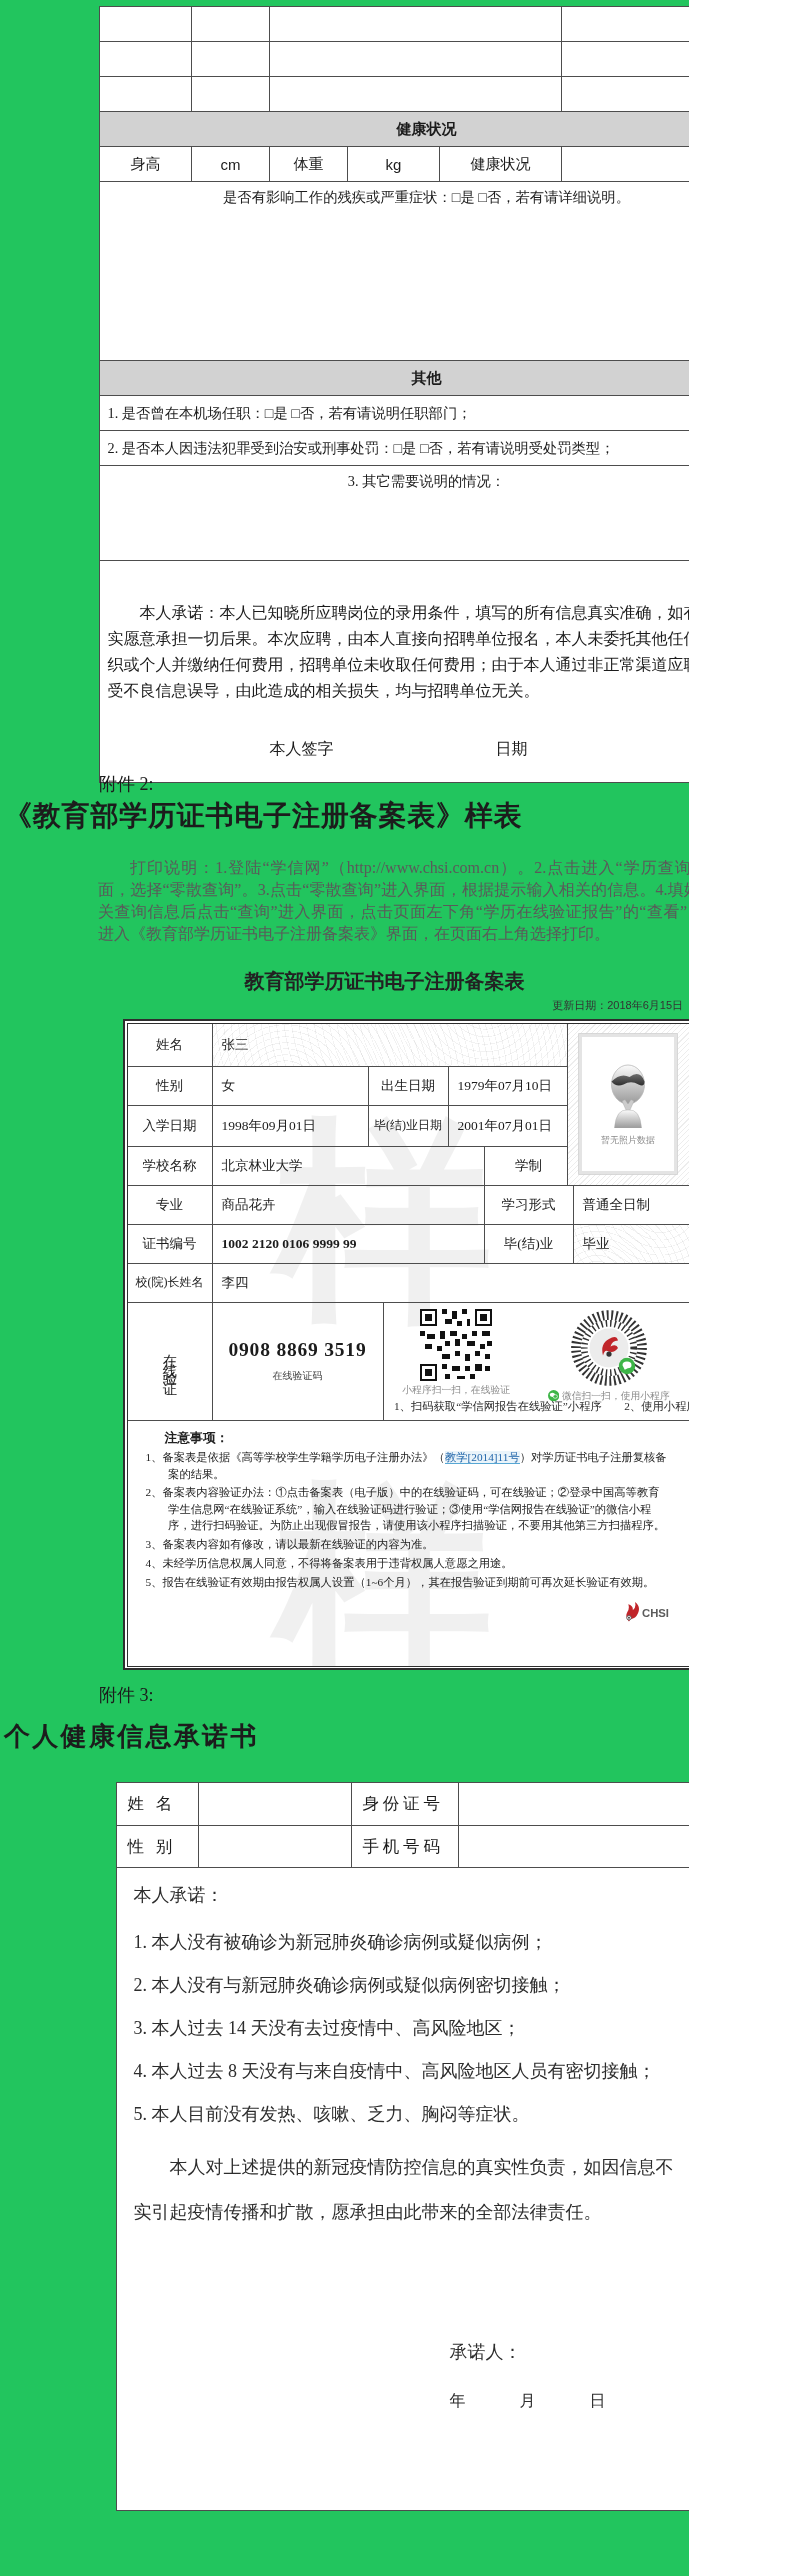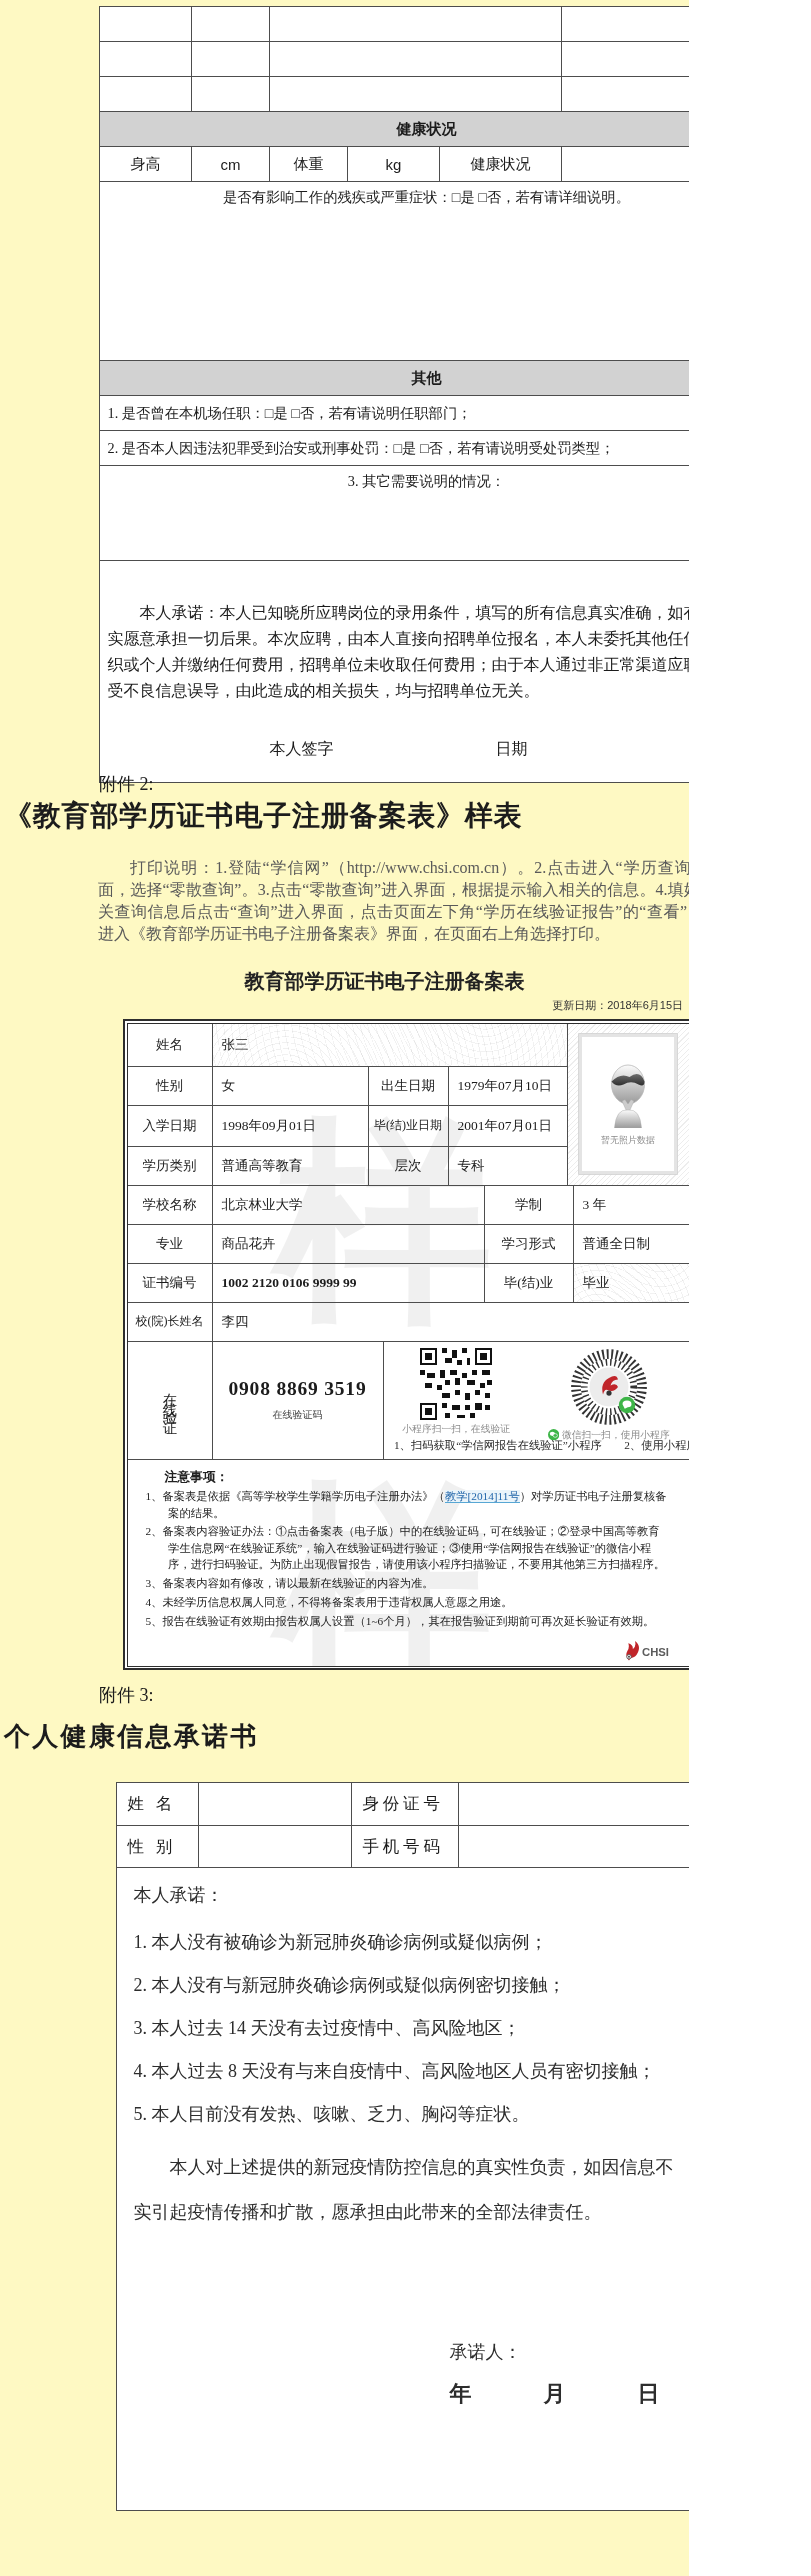--- a/index.html
+++ b/index.html
@@ -1,16 +1,16 @@
 <!DOCTYPE html>
 <html style="font-size:12px"><head>
 <meta charset="utf-8">
 <style>
   html,body{margin:0;padding:0;background:#ffffff;}
-  #page{position:relative;width:689px;height:2576px;background:#fef9c3;
+  #page{position:relative;width:689px;height:2576px;background:#22c55e;
         font-family:"Liberation Serif","DejaVu Serif",serif;color:#1c1c1c;overflow:hidden;}
 
   
   .tbl{position:absolute;border:0.8px solid #4d4d4d;box-sizing:border-box;background:#fff;}
   .tr{display:flex;border-bottom:0.8px solid #4d4d4d;box-sizing:border-box;}
   .tr:last-child{border-bottom:none;}
   .td{border-right:0.8px solid #4d4d4d;box-sizing:border-box;display:flex;align-items:center;justify-content:center;}
   .td:last-child{border-right:none;}
   .td.left{justify-content:flex-start;}
   .gray{background:#d2d2d2;justify-content:center;font-size:15px;font-weight:600;}
@@ -70,21 +70,21 @@
   #chsi-text{font-family:"Liberation Sans",sans-serif;font-weight:bold;font-size:11.3px;color:#5c5c5c;}
 
   
   #health-box{left:116px;top:1782px;width:586px;height:729px;border-width:1.5px;}
   .h-label{font-size:16.5px;letter-spacing:3.8px;padding-left:10.5px;}
   #health-body{display:block;padding:15px 16.5px 0 16.5px;font-size:18px;color:#2d2d2d;}
   #health-body .intro{margin:0 0 22.5px 0;}
   #health-body p.item{margin:0 0 19px 0;line-height:24px;}
   #health-body .closing{margin:0;line-height:45px;text-indent:2em;}
   .promiser{margin-top:105px;margin-left:316px;font-size:18px;}
-  .dateline{margin-top:15px;margin-left:316px;font-size:22px;letter-spacing:1.5px;font-weight:bold;}
+  .dateline{margin-top:27px;margin-left:316px;font-size:16px;letter-spacing:1.5px;}
 </style>
 </head>
 <body>
 
 <div id="page">
 
   <div class="tbl" id="top-form">
     <div class="tr" style="height:35px">
       <div class="td" style="width:92px"></div>
       <div class="td" style="width:78px"></div>
@@ -188,26 +188,20 @@
           <div class="c-td c-val" style="flex:1;border-right:none">1979年07月10日</div>
         </div>
 
         <div class="c-tr" style="height:41px;width:448px">
           <div class="c-td c-label" style="width:85px">入学日期</div>
           <div class="c-td c-val" style="width:156px">1998年09月01日</div>
           <div class="c-td c-label" style="width:80px;font-size:12px">毕(结)业日期</div>
           <div class="c-td c-val" style="flex:1;border-right:none">2001年07月01日</div>
         </div>
 
-        <div class="c-tr" style="height:39px;width:448px">
-          <div class="c-td c-label" style="width:85px">学历类别</div>
-          <div class="c-td c-val" style="width:156px">普通高等教育</div>
-          <div class="c-td c-label" style="width:80px">层次</div>
-          <div class="c-td c-val" style="flex:1;border-right:none">专科</div>
-        </div>
 
         <div class="c-tr" style="height:39px">
           <div class="c-td c-label" style="width:85px">学校名称</div>
           <div class="c-td c-val" style="width:272px">北京林业大学</div>
           <div class="c-td c-label" style="width:89px">学制</div>
           <div class="c-td c-val" style="flex:1;border-right:none">3 年</div>
         </div>
 
         <div class="c-tr" style="height:39px">
           <div class="c-td c-label" style="width:85px">专业</div>

